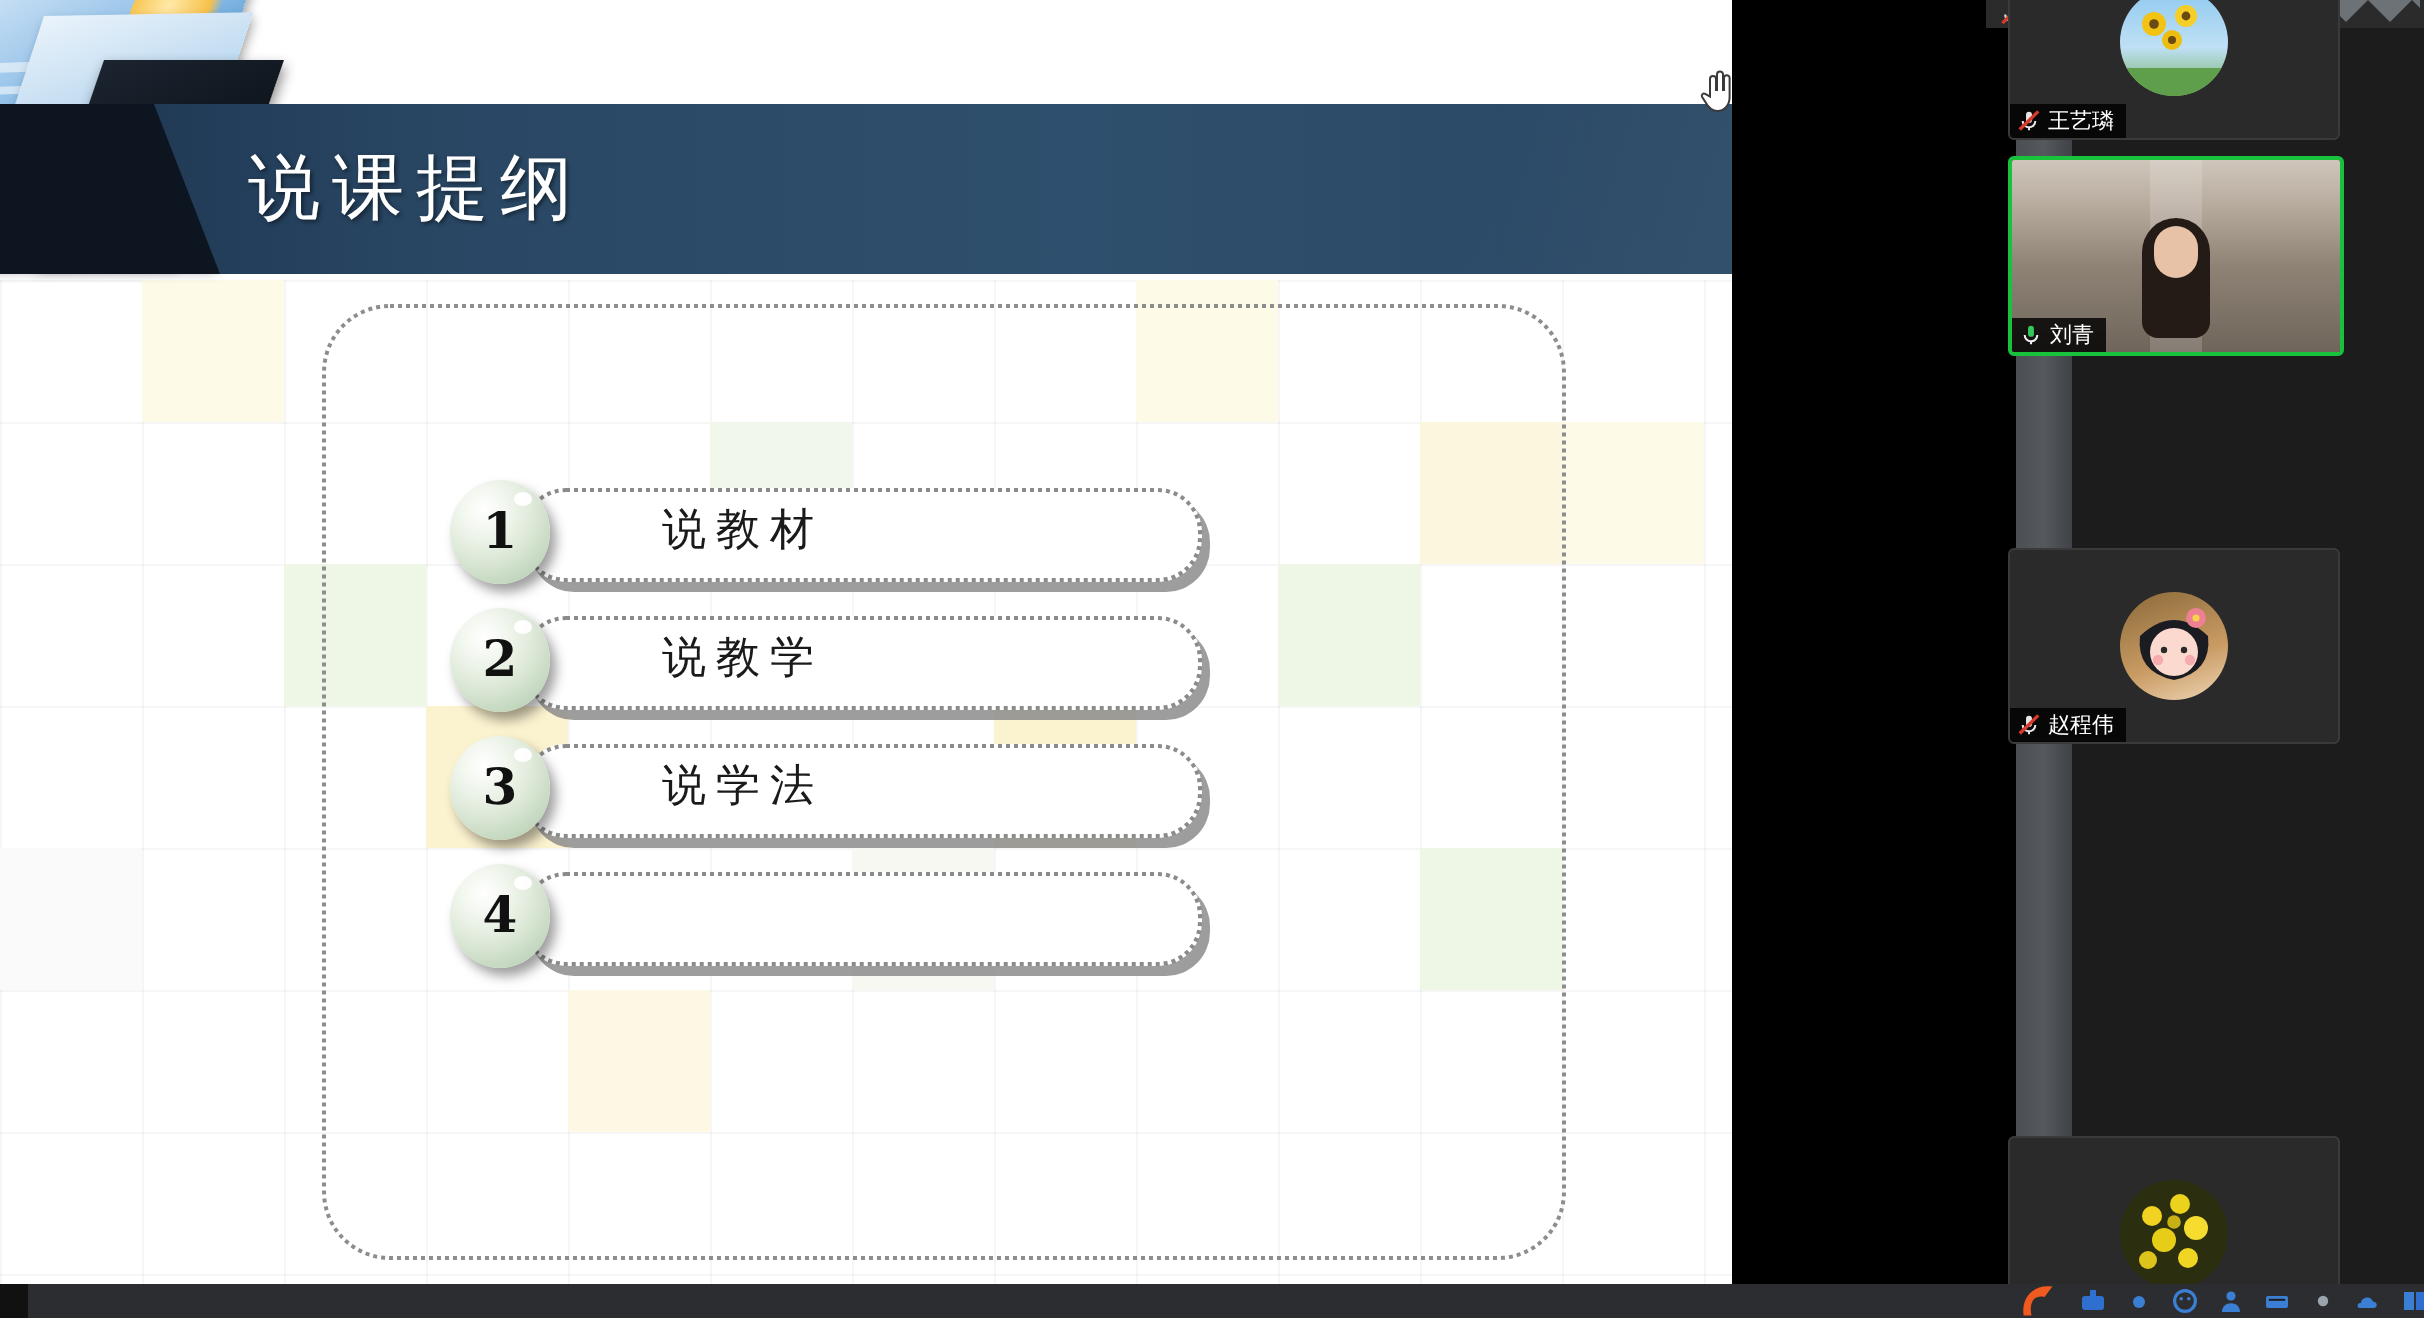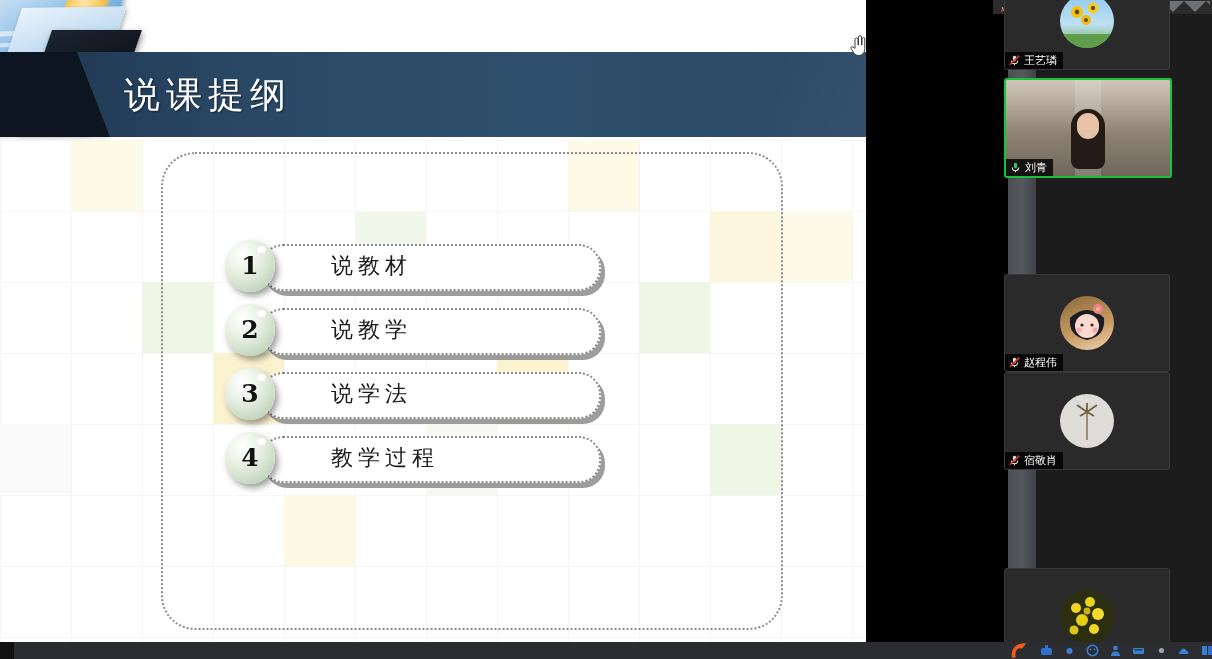--- a/index.html
+++ b/index.html
@@ -200,21 +200,20 @@
             <em></em>
           </div>
           <div class="rowtxt">说学法</div>
         </div>
         <div class="row">
           <div class="pill"></div>
           <div class="bub">
             <span>4</span>
             <em></em>
           </div>
-          <div class="rowtxt">教学过程</div>
         </div>
       </div>
 
     <svg class="cursor" viewBox="0 0 18 22">
       <path d="M6 13V4.5a1.5 1.5 0 0 1 3 0V10h.5V2.2a1.5 1.5 0 0 1 3 0V10h.5V4a1.4 1.4 0 0 1 2.8 0v9.5c0 4-2.4 7-6 7-3 0-4.6-1.6-6.2-4.6L2 13.4c-.5-1 .6-2.1 1.6-1.5L6 13.3z" fill="#ffffff" stroke="#3a3a3a" stroke-width="1"></path>
     </svg>
   </div>
 
   <div class="lbox-top"></div>
   <div class="letterbox"></div>
@@ -288,35 +287,20 @@
         <div class="namebox">
           <svg width="13" height="13" viewBox="0 0 14 14">
             <rect x="5.4" y="2" width="3.2" height="6" rx="1.6" fill="#e6e6e6"></rect>
             <path d="M3.6 7a3.4 3.4 0 0 0 6.8 0" fill="none" stroke="#e6e6e6" stroke-width="1.1"></path>
             <line x1="7" y1="10.4" x2="7" y2="12" stroke="#e6e6e6" stroke-width="1.1"></line>
             <line x1="2" y1="11.6" x2="12" y2="1.8" stroke="#d83a2e" stroke-width="1.8"></line>
           </svg>
           <span class="nametxt">赵程伟</span>
         </div>
       </div>
-      <div class="tile" style="top: 372px; height: 96px;">
-        <div class="avatar" style="background:#dedcd8;"><svg viewBox="0 0 54 54" width="54" height="54">
-            <line x1="27" y1="18" x2="27" y2="46" stroke="#8a7a55" stroke-width="1.6"></line>
-            <path d="M27 18 L17 11 M27 18 L37 11 M27 18 L20 22 M27 18 L34 22 M27 18 L27 9" stroke="#6e5f3d" stroke-width="1.8" fill="none"></path>
-          </svg></div>
-        <div class="namebox">
-          <svg width="13" height="13" viewBox="0 0 14 14">
-            <rect x="5.4" y="2" width="3.2" height="6" rx="1.6" fill="#e6e6e6"></rect>
-            <path d="M3.6 7a3.4 3.4 0 0 0 6.8 0" fill="none" stroke="#e6e6e6" stroke-width="1.1"></path>
-            <line x1="7" y1="10.4" x2="7" y2="12" stroke="#e6e6e6" stroke-width="1.1"></line>
-            <line x1="2" y1="11.6" x2="12" y2="1.8" stroke="#d83a2e" stroke-width="1.8"></line>
-          </svg>
-          <span class="nametxt">宿敬肖</span>
-        </div>
-      </div>
       <div class="tile" style="top: 568px; height: 96px;">
         <div class="avatar" style="background:#2b2f10;"><svg viewBox="0 0 54 54" width="54" height="54">
             <circle cx="16" cy="18" r="5" fill="#f2d321"></circle>
             <circle cx="30" cy="12" r="5" fill="#ead21d"></circle>
             <circle cx="38" cy="24" r="6" fill="#f5dc2e"></circle>
             <circle cx="22" cy="30" r="6" fill="#e8cd18"></circle>
             <circle cx="34" cy="39" r="5" fill="#f0d523"></circle>
             <circle cx="14" cy="40" r="4.5" fill="#ddc41a"></circle>
             <circle cx="27" cy="21" r="3.4" fill="#c9b014"></circle>
           </svg></div>

